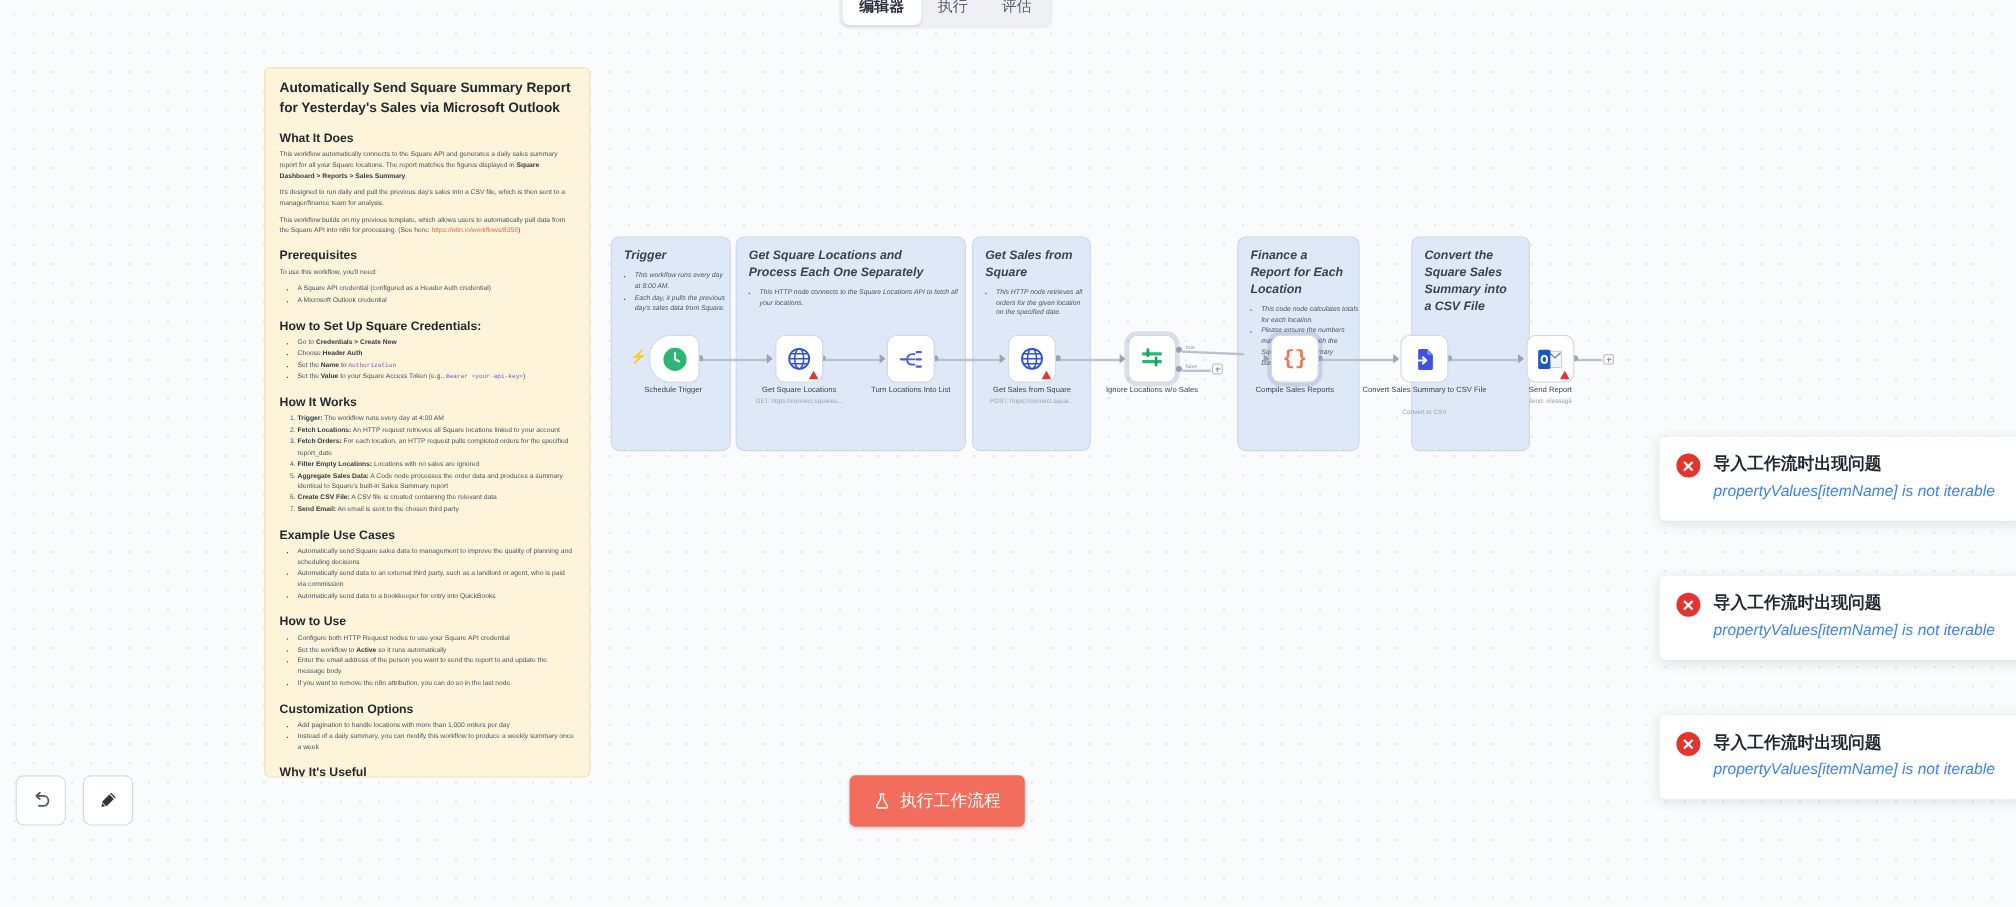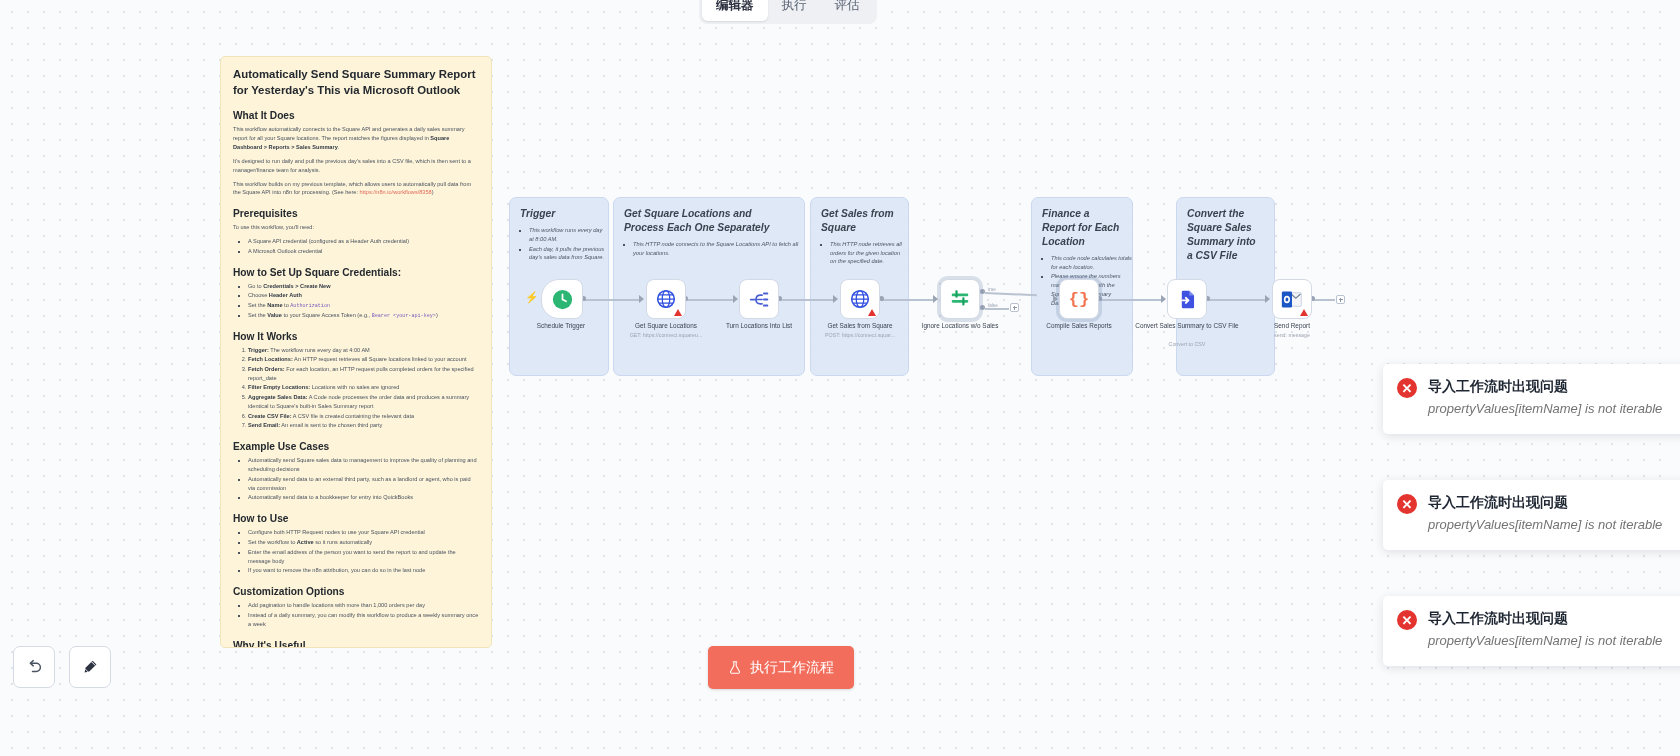--- a/index.html
+++ b/index.html
@@ -126,21 +126,21 @@
     padding: 13px 14px 15px 14px;
     display: flex; gap: 11px; align-items: flex-start;
   }
   .toast-x {
     flex: 0 0 auto; width: 20px; height: 20px; border-radius: 50%;
     background: #e3342f; color: #fff; font-size: 13px; font-weight: 700;
     display: flex; align-items: center; justify-content: center;
     margin-top: 1px;
   }
   .toast-title { font-size: 14px; font-weight: 700; color: #1f2733; line-height: 1.3; white-space: nowrap; }
-  .toast-msg  { font-size: 13px; font-style: italic; color: #737373; line-height: 1.55; margin-top: 4px; }
+  .toast-msg  { font-size: 13px; font-style: italic; color: #3b82f6; line-height: 1.55; margin-top: 4px; }
 
   
   .ctrlbtn {
     position: absolute; width: 42px; height: 42px;
     background: #ffffff; border: 1px solid #d5dbe5; border-radius: 7px;
     display: flex; align-items: center; justify-content: center;
   }
 
   
   .execbtn {
@@ -158,21 +158,21 @@
 
 <div id="canvas">
 
   <div class="tabbar">
     <div class="tab active">编辑器</div>
     <div class="tab">执行</div>
     <div class="tab">评估</div>
   </div>
 
   <div class="sticky">
-    <h1>Automatically Send Square Summary Report for Yesterday's This via Microsoft Outlook</h1>
+    <h1>Automatically Send Square Summary Report for Yesterday's Sales via Microsoft Outlook</h1>
 
     <h2>What It Does</h2>
     <p><span>This workflow automatically connects to the Square API and generates a daily sales summary report for all your Square locations. The report matches the figures displayed in </span><b>Square Dashboard &gt; Reports &gt; Sales Summary</b><span>.</span></p>
     <p>It's designed to run daily and pull the previous day's sales into a CSV file, which is then sent to a manager/finance team for analysis.</p>
     <p><span>This workflow builds on my previous template, which allows users to automatically pull data from the Square API into n8n for processing. (See here: </span><span class="lnk">https://n8n.io/workflows/8358</span><span>)</span></p>
 
     <h2>Prerequisites</h2>
     <p>To use this workflow, you'll need:</p>
     <ul>
       <li>A Square API credential (configured as a Header Auth credential)</li>

